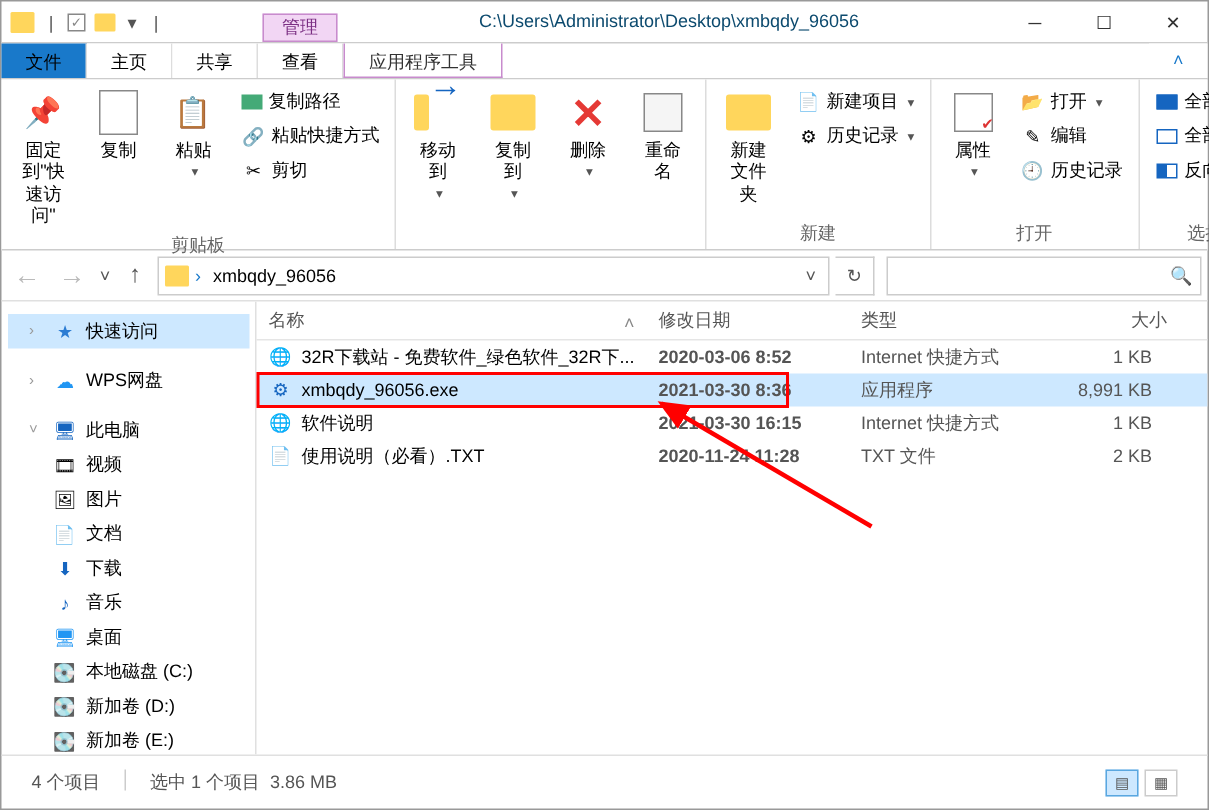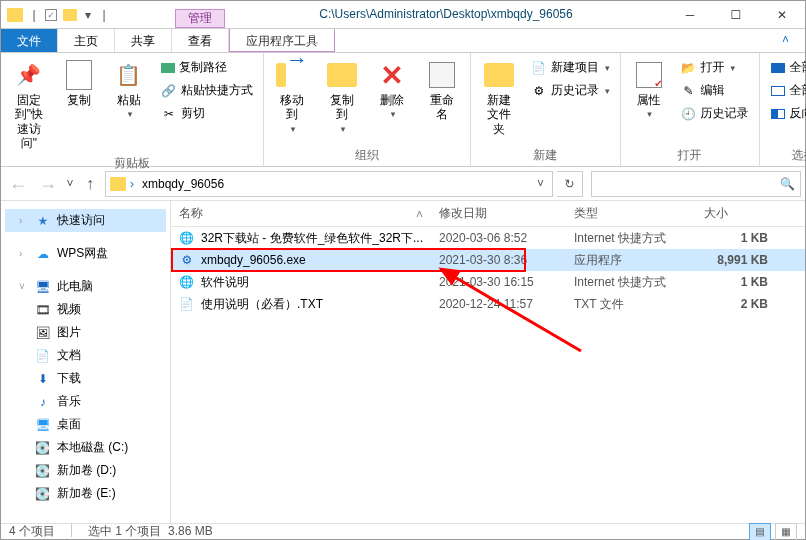--- a/index.html
+++ b/index.html
@@ -12,21 +12,21 @@
 .titlebar-left .folder-icon { width: 16px; height: 14px; background: #FFD65C; border-radius: 1px; display:inline-block; }
 .qat-chev { width:10px; height:14px; display:flex; align-items:center; justify-content:center; color:#555;}
 .titlebar-manage { padding: 3px 12px; border: 1px solid #c88bcd; background: #f2d6f4; color: #7b2f83; align-self: flex-end; margin-left: 60px; height: 19px; display:flex; align-items:center; }
 .titlebar-path { flex: 1; text-align: center; padding-top: 6px; color: #0c4a6e; }
 .titlebar-ctrls { display: flex; }
 .titlebar-ctrls div { width: 46px; display: flex; align-items: center; justify-content: center; color: #333; }
 
 
 .tabstrip { height: 24px; display: flex; border-bottom: 1px solid #ccc; }
 .tab { padding: 4px 16px; border-right: 1px solid #ddd; background: #fff; cursor: pointer; }
-.tab.active { background: #1979CA; color: #ffffff; }
+.tab.active { background: #1979CA; color: #000000; }
 .tab.context { border: 1px solid #c88bcd; border-top: none; color: #333; }
 
 
 .ribbon { height: 114px; display: flex; border-bottom: 1px solid #ccc; background: #fff; }
 .ribbon-group { border-right: 1px solid #dcdcdc; display: flex; flex-direction: column; justify-content: space-between; padding: 4px 6px 2px 6px; }
 .ribbon-group-title { text-align: center; color: #666; font-size: 12px; padding-top: 2px; }
 .ribbon-body { flex: 1; display: flex; align-items: flex-start; gap: 6px; }
 .ribbon-btn-large { display: flex; flex-direction: column; align-items: center; padding: 2px 6px; cursor: pointer; gap:2px; }
 .ribbon-btn-large .ic { width: 32px; height: 32px; display:flex; align-items:center; justify-content:center; }
 .ribbon-btn-large span.lbl { text-align: center; line-height: 1.2; }
@@ -61,33 +61,33 @@
 .navpane .sep { height:10px; }
 .navpane .sub { padding-left: 30px; }
 
 
 .filelist { flex:1; display:flex; flex-direction:column; position:relative; }
 .cols { display:flex; border-bottom:1px solid #e5e5e5; height:26px; align-items:center; color:#555; }
 .cols div { padding:0 8px; }
 .col-name { width:260px; display:flex; align-items:flex-end; gap:4px; }
 .col-date { width:135px; }
 .col-type { width:130px; }
-.col-size { width:90px; }
+.col-size { width:90px; text-align:right; }
 .row { display:flex; height:22px; align-items:center; }
 .row.sel { background:#cde8ff; }
 .row .c-name { width:260px; display:flex; align-items:center; gap:6px; padding-left:8px; overflow:hidden; white-space:nowrap; text-overflow:ellipsis;}
-.row .c-date { width:135px; color:#555; padding-left:8px;}
+.row .c-date { width:135px; color:#555; padding-left:8px;font-weight:bold;}
 .row .c-type { width:130px; color:#555; padding-left:8px;}
-.row .c-size { width:90px; text-align:right; color:#555; padding-right:18px;font-weight:bold;}
+.row .c-size { width:90px; text-align:right; color:#555; padding-right:18px;}
 .row .fic { width:16px; height:16px; display:inline-flex; align-items:center; justify-content:center; flex-shrink:0;}
 .highlight-box { position:absolute; border:2px solid #ff0000; pointer-events:none; }
 .arrow-annot { position:absolute; pointer-events:none; }
 
 
-.status { height:16px; border-top:1px solid #e0e0e0; display:flex; align-items:center; padding:0 8px; gap:28px; color:#555; }
+.status { height:36px; border-top:1px solid #e0e0e0; display:flex; align-items:center; padding:0 20px; gap:28px; color:#555; }
 .status .left { flex:1; display:flex; gap:12px;}
 .status .right { display:flex; gap:4px;}
 .status .view-btn { width:22px; height:18px; border:1px solid #ccc; display:flex; align-items:center; justify-content:center; font-size:10px;}
 .status .view-btn.active { background:#cde8ff; border-color:#5aa7e0;}
 .status .sep-v { border-left:1px solid #ccc; height:14px; margin:0 4px;}
 
 
 .ic-pin{color:#888;font-size:20px;}
 .ic-copy{width:26px;height:30px;background:#fff;border:1px solid #888;position:relative;}
 .ic-copy:after{content:"";position:absolute;left:4px;top:-4px;width:26px;height:30px;border:1px solid #888;background:#fff;z-index:-1;}
@@ -190,21 +190,20 @@
           <span class="lbl">删除</span>
             <span class="chev">▾</span>
         </div>
         <div class="ribbon-btn-large">
           <div class="ic">
               <div class="ic-rename"></div>
             </div>
           <span class="lbl">重命名</span>
         </div>
       </div>
-      <div class="ribbon-group-title">组织</div>
     </div>
 
     <div class="ribbon-group">
       <div class="ribbon-body">
         <div class="ribbon-btn-large">
           <div class="ic">
               <div class="ic-folder-big"></div>
             </div>
           <span class="lbl">新建文件夹</span>
         </div>
@@ -393,21 +392,21 @@
             </div>
             <div class="c-date">2021-03-30 16:15</div>
             <div class="c-type">Internet 快捷方式</div>
             <div class="c-size">1 KB</div>
           </div>
           <div class="row">
             <div class="c-name">
               <span class="fic" style="color:#1565C0;">📄</span>
               <span>使用说明（必看）.TXT</span>
             </div>
-            <div class="c-date">2020-12-24 11:57</div>
+            <div class="c-date">2020-11-24 11:28</div>
             <div class="c-type">TXT 文件</div>
             <div class="c-size">2 KB</div>
           </div>
         </div>
 
       <div class="highlight-box" style="left:0px; top:47px; width:355px; height:24px;"></div>
       <svg class="arrow-annot" style="left:260px; top:60px; width:160px; height:100px;">
         <defs>
             <marker id="ah" markerWidth="8" markerHeight="8" refX="6" refY="3" orient="auto">
               <polygon points="0 0, 7 3, 0 6" fill="#ff0000"></polygon>

